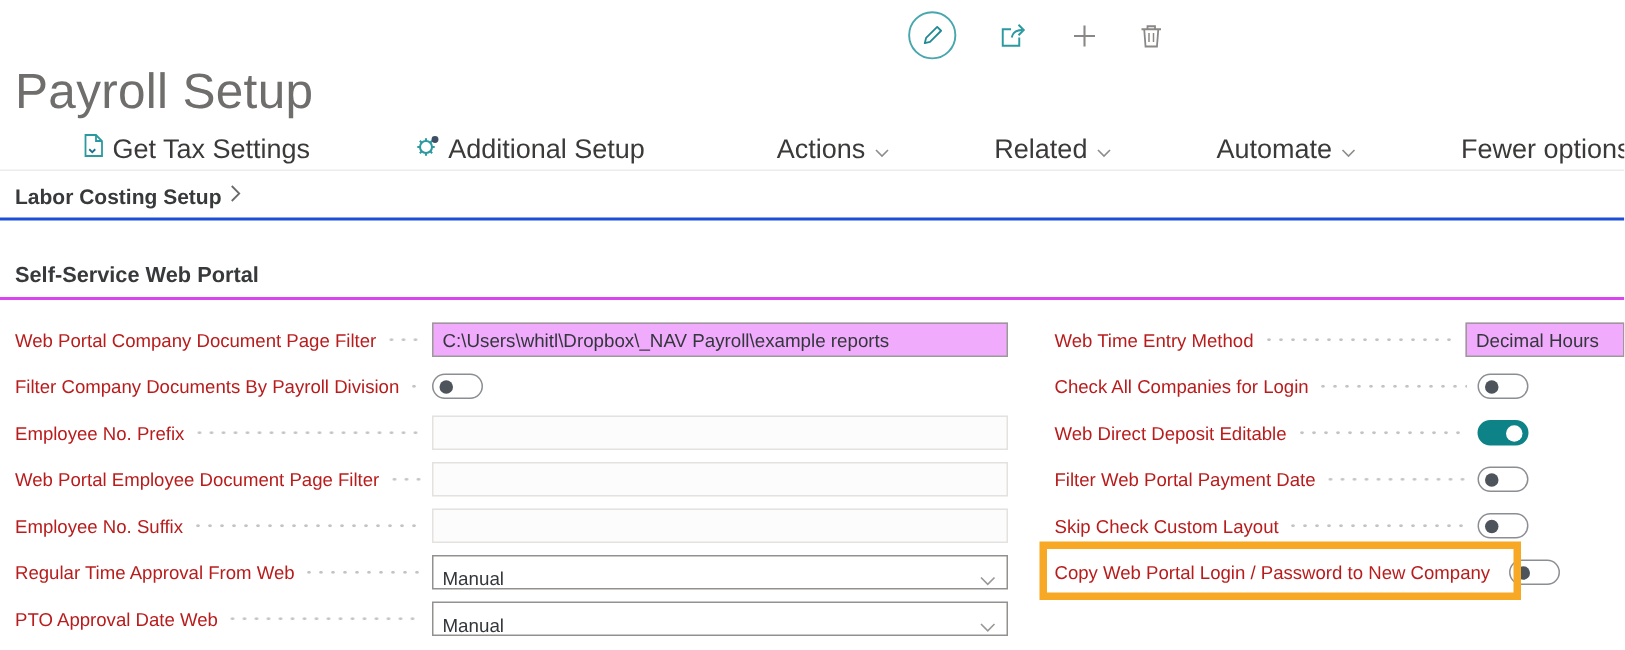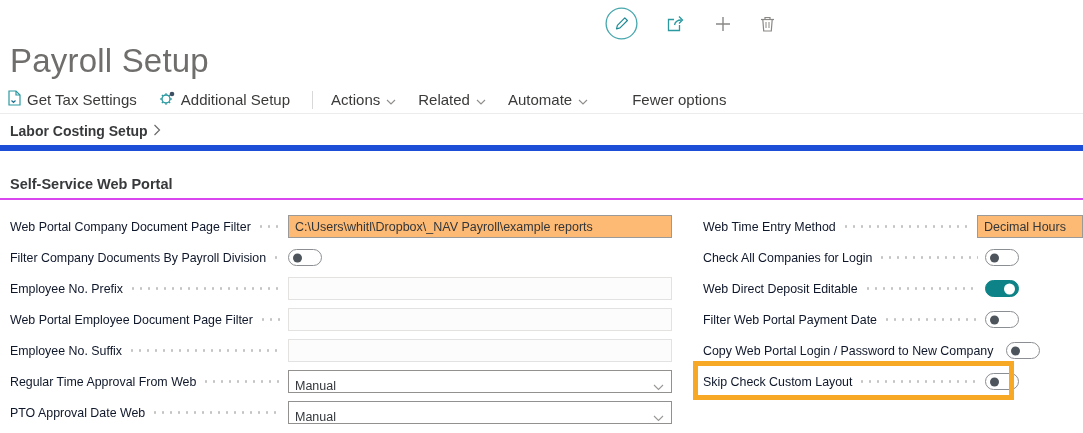--- a/index.html
+++ b/index.html
@@ -10,46 +10,46 @@
   .top-actions{position:absolute;top:7px;left:605px;display:flex;align-items:center;gap:29px;}
   .icon-btn{display:flex;align-items:center;justify-content:center;background:none;border:none;padding:0;cursor:pointer;}
 
   
   .page-title{position:absolute;top:42px;left:10px;font-size:33px;font-weight:400;color:#6f6e6c;letter-spacing:.2px;}
 
   
   .toolbar{position:absolute;top:86px;left:0;right:0;height:27px;display:flex;align-items:center;
            padding-left:8px;font-size:12.5px;color:#3b3a39;border-bottom:1px solid #ececec;}
   .tb-item{display:flex;align-items:center;gap:6px;background:none;border:none;padding:0 0;margin-right:22px;
-           font-family:inherit;font-size:15px;color:#3b3a39;cursor:pointer;white-space:nowrap;}
+           font-family:inherit;font-size:18px;color:#3b3a39;cursor:pointer;white-space:nowrap;margin-left:48px;}
   .tb-divider{width:1px;height:18px;background:#d8d8d8;margin:0 18px 0 0;}
   .tb-gap{width:22px;}
 
   
   .labor-row{position:absolute;top:116px;left:0;right:0;height:29px;display:flex;align-items:center;
-             padding-left:10px;border-bottom:6px solid #1d4ed8;cursor:pointer;}
+             padding-left:10px;border-bottom:2px solid #1d4ed8;cursor:pointer;}
   .labor-label{font-size:14px;font-weight:bold;color:#37393b;margin-right:5px;}
 
   
   .group-header{position:absolute;top:170px;left:0;right:0;height:28px;display:flex;align-items:center;
                 padding-left:10px;border-bottom:2px solid #d946ef;}
   .group-title{font-size:14.5px;font-weight:bold;color:#37393b;}
 
   
   .col-left{position:absolute;left:10px;top:211px;width:662px;}
   .col-right{position:absolute;left:703px;top:211px;width:380px;}
   .row{height:31px;display:flex;align-items:center;}
-  .lbl{font-size:12.4px;color:#0f172a;white-space:nowrap;flex:0 0 auto;padding-right:6px;}
+  .lbl{font-size:12.4px;color:#b91c1c;white-space:nowrap;flex:0 0 auto;padding-right:6px;}
   .dots{flex:1 1 auto;min-width:0;height:3px;margin-right:7px;
         background-image:radial-gradient(circle,#c6c4c2 1.1px,transparent 1.2px);
         background-size:8px 3px;background-position:0 center;background-repeat:repeat-x;}
   .ctl-l{flex:0 0 384px;display:flex;align-items:center;}
   .ctl-r{flex:0 0 98px;display:flex;align-items:flex-start;}
 
-  .txt{height:23px;box-sizing:border-box;border:1px solid #9c9a98;background:#fdba74;
+  .txt{height:23px;box-sizing:border-box;border:1px solid #9c9a98;background:#f0abfc;
        font-family:"Liberation Sans",sans-serif;font-size:12.5px;color:#33373b;padding:0 6px;outline:none;}
   .txt.full{width:100%;}
   .txt.empty{border-color:#e4e2e0;background:#fcfcfc;}
   .txt.cutoff{width:106px;flex:none;}
 
   .select{position:relative;width:100%;height:23px;box-sizing:border-box;border:1px solid #93918f;background:#fff;
           display:flex;align-items:center;padding:8px 22px 0 6px;font-size:12.5px;color:#33373b;cursor:pointer;}
   .select .chev{position:absolute;right:7px;top:9px;}
 
   .toggle{position:relative;width:34px;height:17px;border-radius:10px;border:1px solid #8b8e92;
@@ -270,34 +270,34 @@
     <div class="row">
       <span class="lbl">Filter Web Portal Payment Date</span>
       <span class="dots"></span>
       <span class="ctl-r">
         <span class="toggle">
             <span class="knob"></span>
           </span>
       </span>
     </div>
     <div class="row">
+      <span class="lbl">Skip Check Custom Layout</span>
+      <span class="dots"></span>
+      <span class="ctl-r">
+        <span class="toggle">
+            <span class="knob"></span>
+          </span>
+      </span>
+    </div>
+    <div class="row">
       <span class="lbl">Copy Web Portal Login / Password to New Company</span>
       <span class="dots"></span>
       <span class="ctl-r">
         <span class="toggle">
             <span class="knob"></span>
           </span>
       </span>
     </div>
-    <div class="row">
-      <span class="lbl">Skip Check Custom Layout</span>
-      <span class="dots"></span>
-      <span class="ctl-r">
-        <span class="toggle">
-            <span class="knob"></span>
-          </span>
-      </span>
-    </div>
   </div>
 
   <div class="highlight"></div>
 
 </div>
 
 </body></html>

